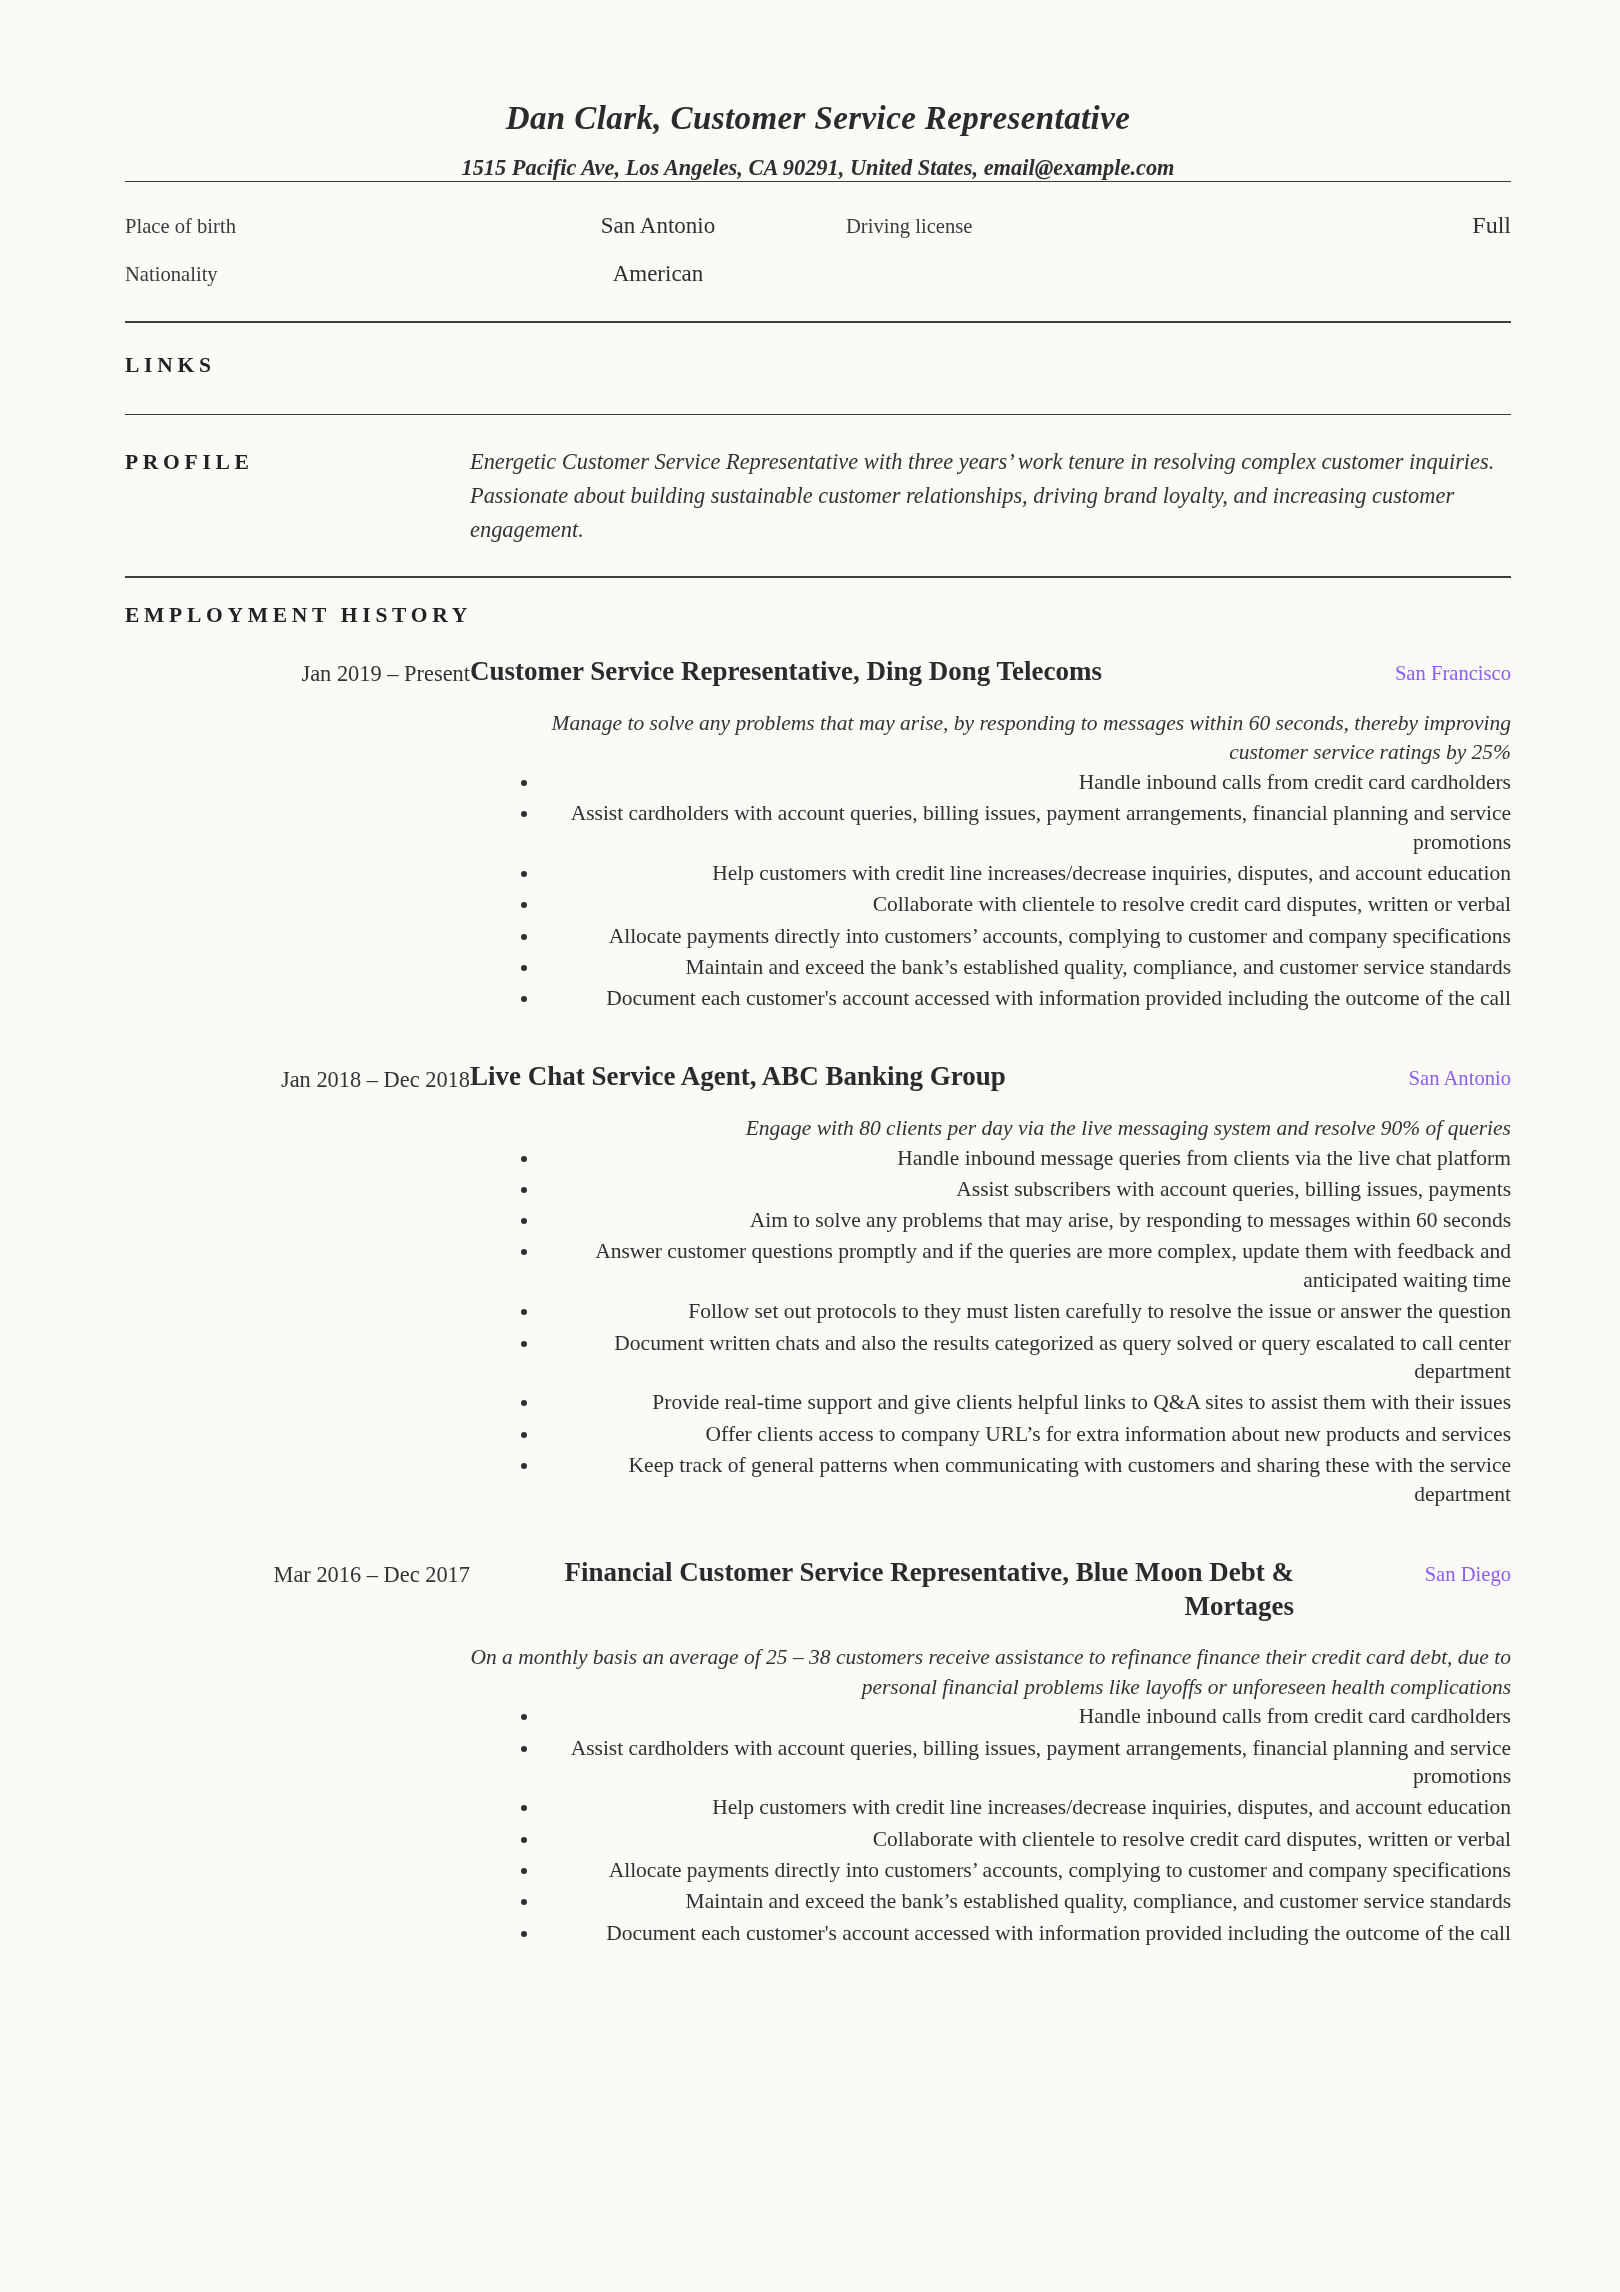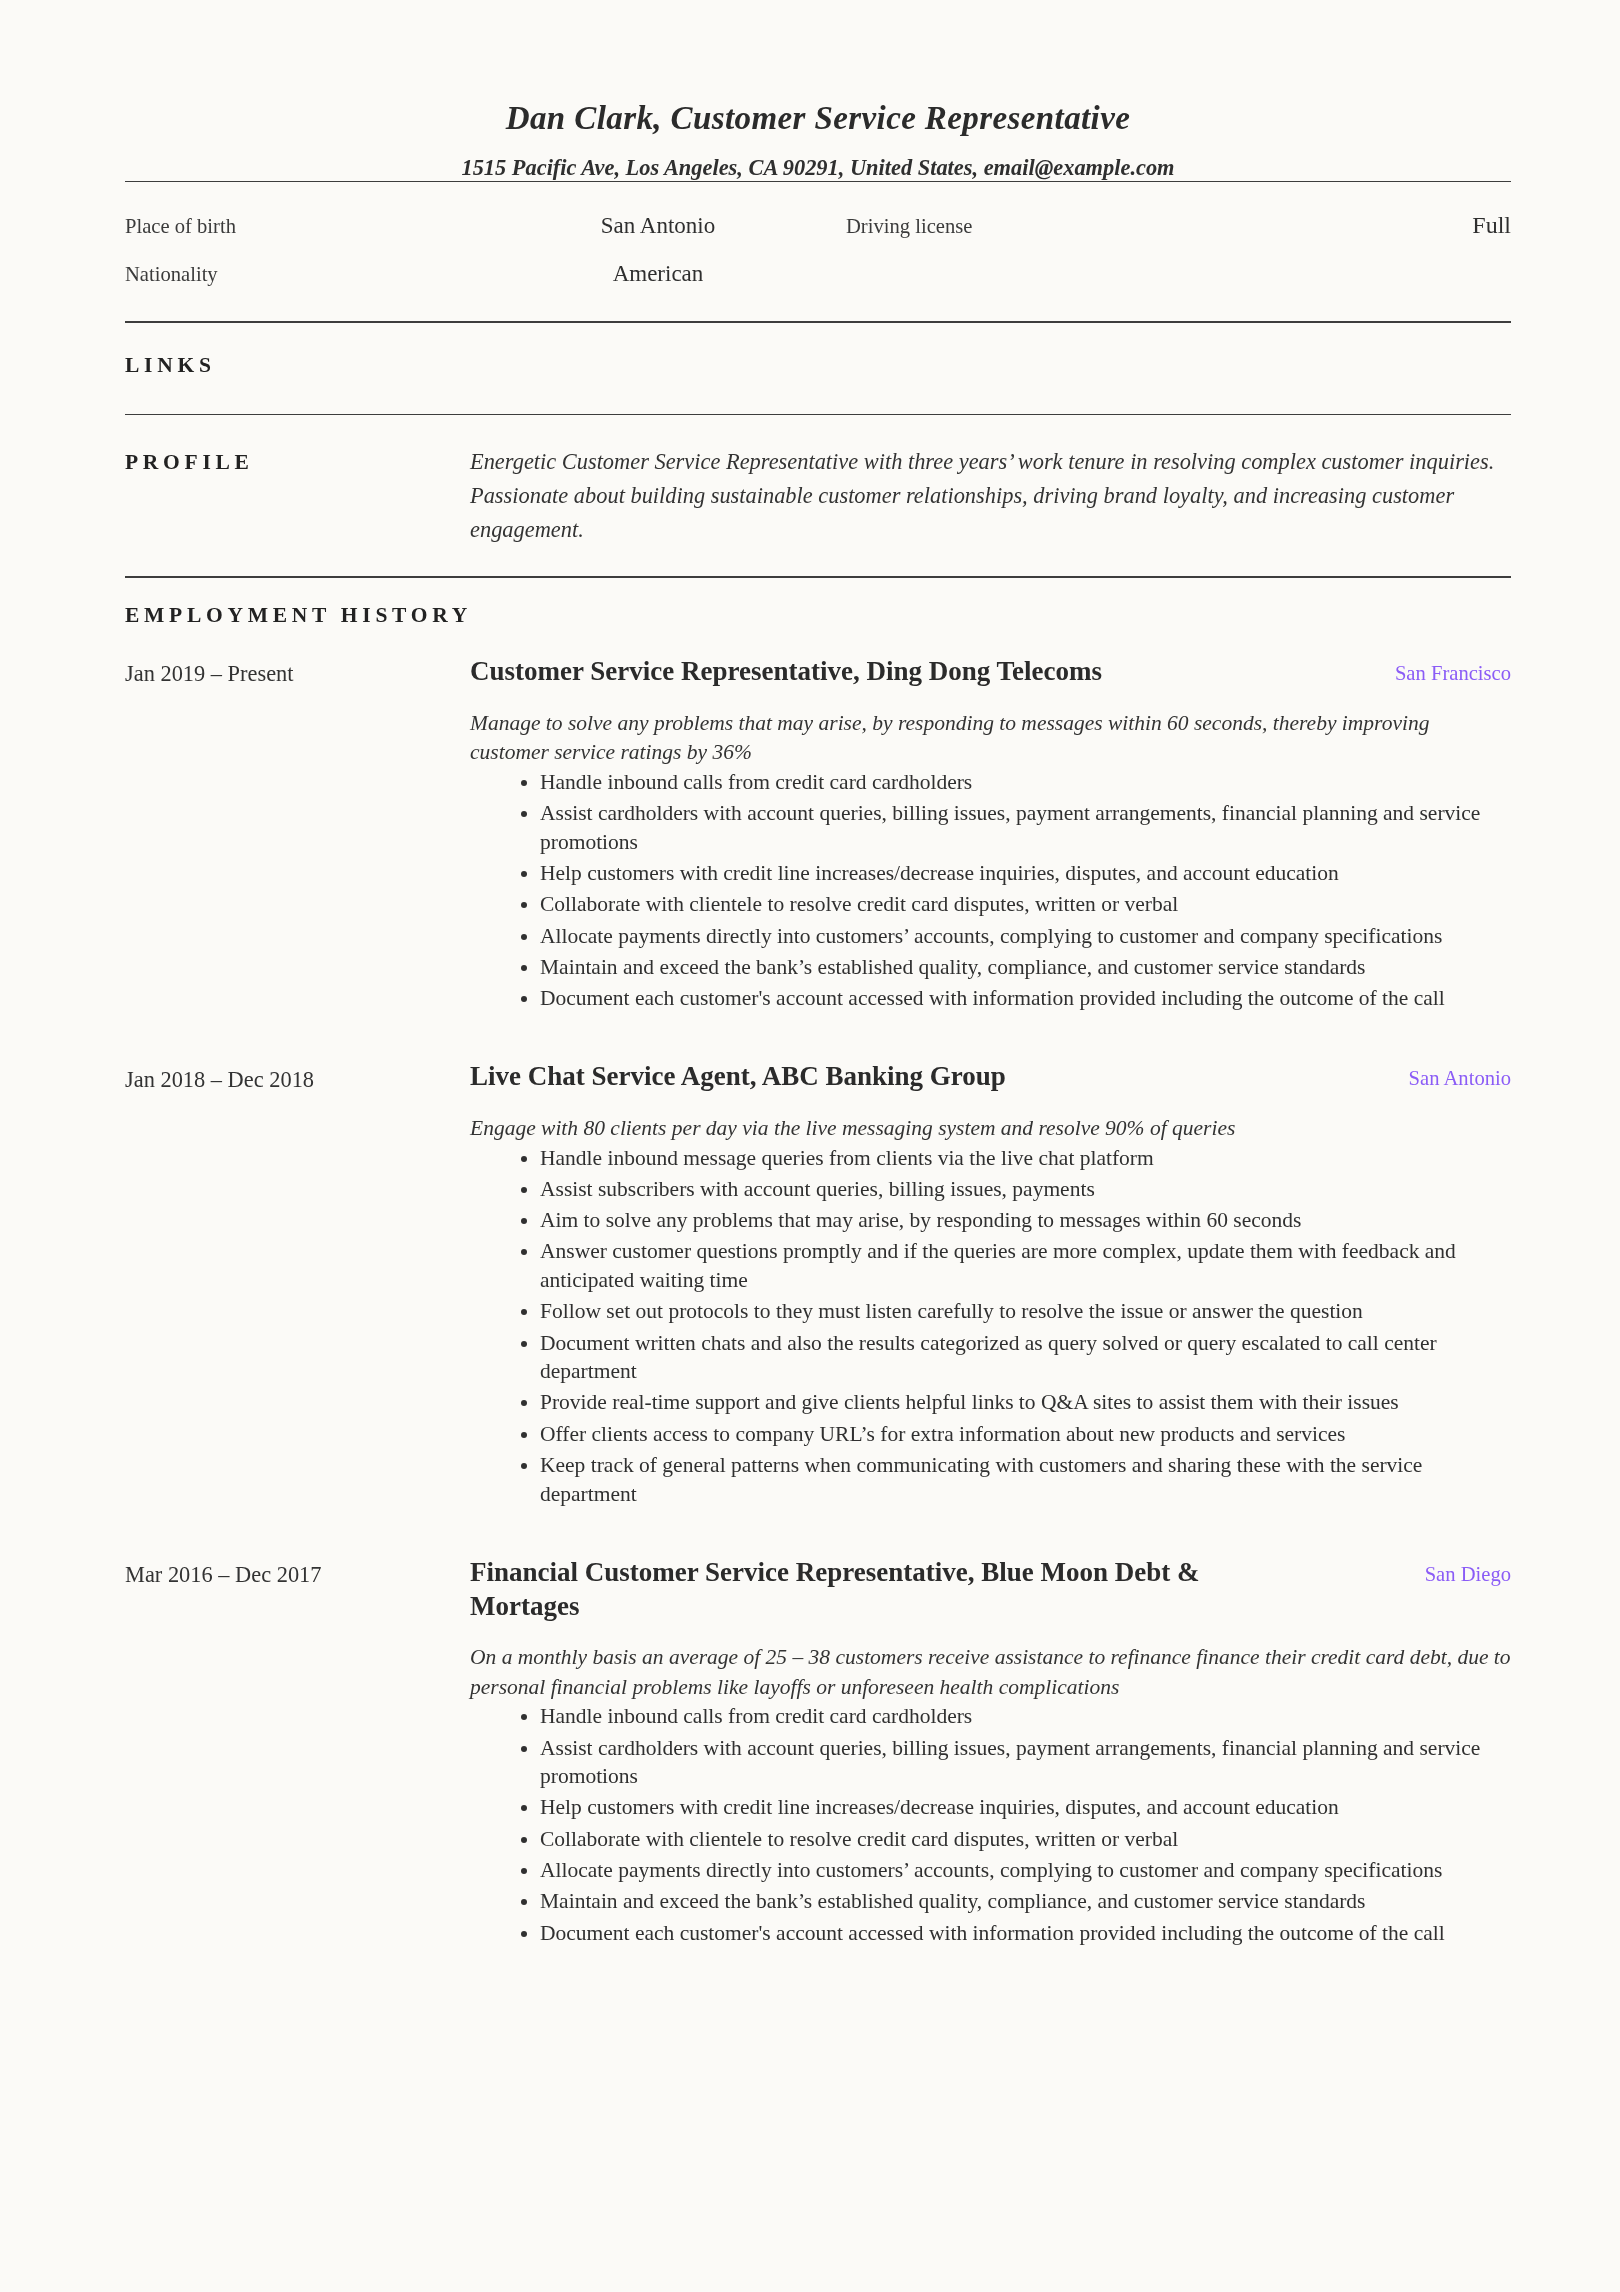--- a/index.html
+++ b/index.html
@@ -81,20 +81,21 @@
     color: #333333;
   }
 
   
   .employment-section { padding-top: 25px; }
   .employment-section .section-label { display: block; margin-bottom: 27px; }
 
   .job {
     display: grid;
     grid-template-columns: 345px 1fr;
+    text-align: right;
   }
   .job + .job { margin-top: 45px; }
 
   .job-dates {
     font-size: 22.4px;
     color: #333333;
     padding-top: 6.3px;
   }
 
   .job-header {
@@ -178,21 +179,21 @@
 <section class="employment-section">
   <span class="section-label">Employment history</span>
   <div id="jobs-host">
   <article class="job">
     <div class="job-dates">Jan 2019 – Present</div>
     <div class="job-body">
       <div class="job-header">
         <h3 class="job-title">Customer Service Representative, Ding Dong Telecoms</h3>
         <div class="job-location">San Francisco</div>
       </div>
-      <p class="job-summary">Manage to solve any problems that may arise, by responding to messages within 60 seconds, thereby improving customer service ratings by 36%</p>
+      <p class="job-summary">Manage to solve any problems that may arise, by responding to messages within 60 seconds, thereby improving customer service ratings by 25%</p>
       <ul class="job-bullets">
             <li>Handle inbound calls from credit card cardholders</li>
             <li>Assist cardholders with account queries, billing issues, payment arrangements, financial planning and service promotions</li>
             <li>Help customers with credit line increases/decrease inquiries, disputes, and account education</li>
             <li>Collaborate with clientele to resolve credit card disputes, written or verbal</li>
             <li>Allocate payments directly into customers’ accounts, complying to customer and company specifications</li>
             <li>Maintain and exceed the bank’s established quality, compliance, and customer service standards</li>
             <li>Document each customer's account accessed with information provided including the outcome of the call</li>
           </ul>
     </div>

